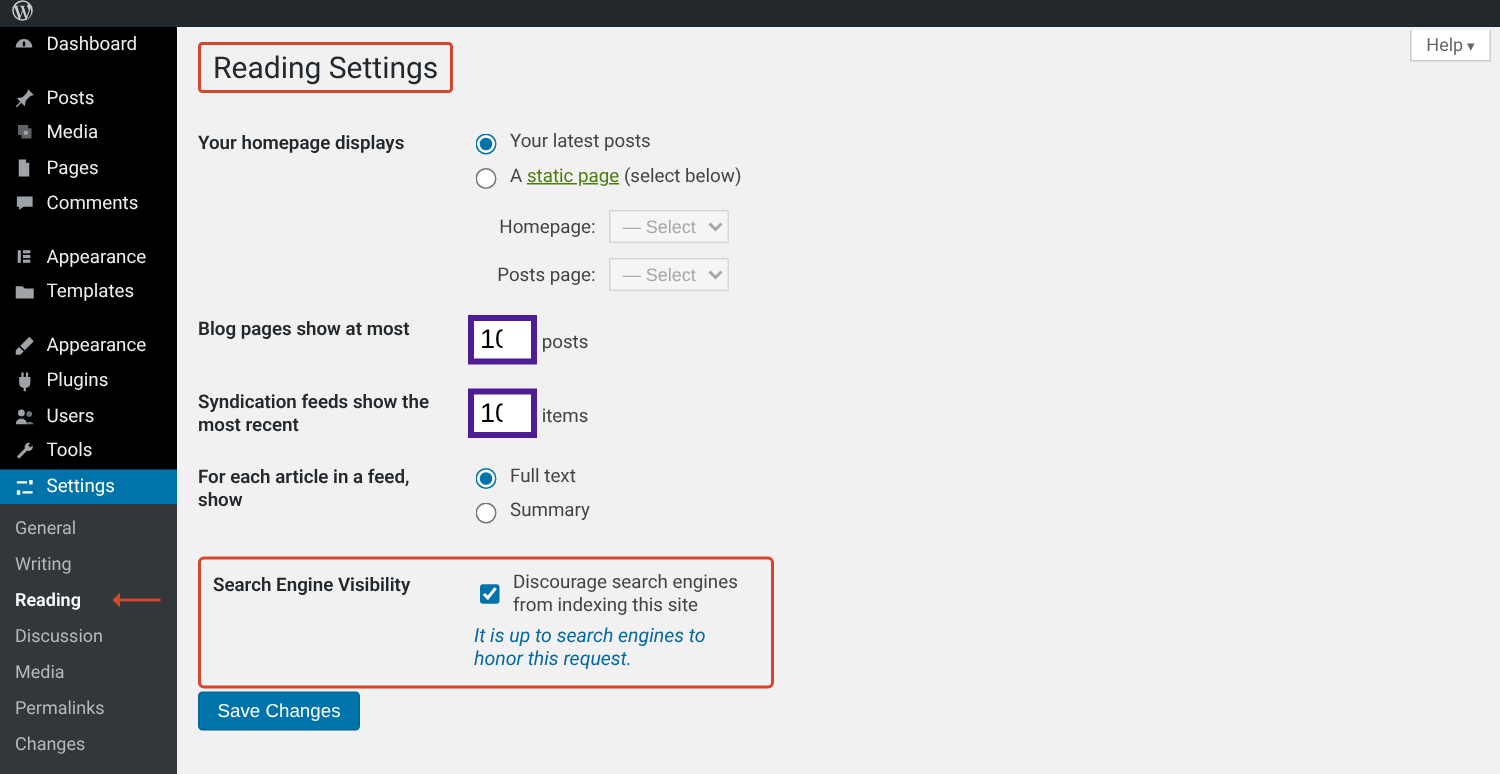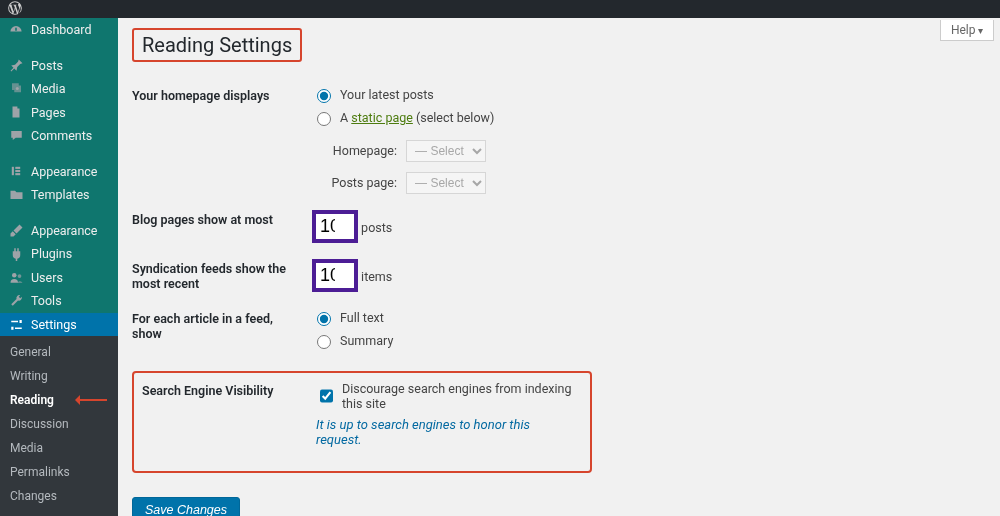--- a/index.html
+++ b/index.html
@@ -18,21 +18,21 @@
     background: #23282d;
     display: flex;
     align-items: center;
     padding: 0 8px;
     color: #ccc;
   }
   .adminbar .wp-logo { font-size: 14px; }
   .wrap { display: flex; height: 498px; }
   .sidebar {
     width: 118px;
-    background: #0f766e;
+    background: #000000;
     color: #eee;
     display: flex;
     flex-direction: column;
     font-size: 12.5px;
   }
   .menu-item {
     display: flex;
     align-items: center;
     height: 28px;
     padding: 0 8px;
@@ -183,36 +183,35 @@
   }
   .desc {
     font-style: italic;
     color: #0369a1;
     margin-top: 6px;
     font-size: 13px;
   }
   .sev-box {
     border: 2px solid #d6452d;
     border-radius: 4px;
-    padding: 4px 4px 20px 4px;
-    margin: 8px 0 24px 0;
-    width: 460px;
+    padding: 4px 4px 6px 4px;
+    margin: 8px 0 2px 0;
+    width: 384px;
   }
   .sev-box .form-table { width: 100%; }
   .sev-box th { padding: 6px 8px 6px 4px; }
   .sev-box td { padding: 4px 8px; }
   .button-primary {
     background: #0073aa;
     border: 1px solid #006799;
     color: #fff;
     padding: 5px 12px;
     border-radius: 3px;
     font-size: 12.5px;
     cursor: pointer;
-    font-style: italic;
   }
 </style>
 </head>
 <body>
 
 <div class="adminbar">
   <span class="wp-logo">
     <svg width="14" height="14" viewBox="0 0 20 20" fill="#ccc">
         <path d="M10 .2A9.8 9.8 0 1 0 19.8 10 9.8 9.8 0 0 0 10 .2zM1.7 10a8.3 8.3 0 0 1 .7-3.3l4 10.8A8.3 8.3 0 0 1 1.7 10zm8.3 8.3a8 8 0 0 1-2.3-.3l2.5-7.2 2.5 6.9.1.2a8 8 0 0 1-2.8.4zm1.1-12.2c.5 0 1-.1 1-.1.4 0 .4-.7-.1-.6 0 0-1.3.1-2.2.1-.8 0-2.2-.1-2.2-.1-.4 0-.5.6 0 .6l.9.1 1.3 3.5-1.8 5.4-3-8.9c.5 0 1-.1 1-.1.4 0 .4-.7 0-.6 0 0-1.4.1-2.3.1h-.5A8.3 8.3 0 0 1 15.8 4l-.1 0c-.8 0-1.4.7-1.4 1.5 0 .7.4 1.3.8 2 .3.6.7 1.3.7 2.4 0 .7-.3 1.6-.7 2.8l-.9 2.9zm6.1 1.2a8.3 8.3 0 0 1-3.1 11.2l2.5-7.3c.5-1.2.6-2.1.6-3a5.3 5.3 0 0 0 0-.9z"></path>
       </svg>

